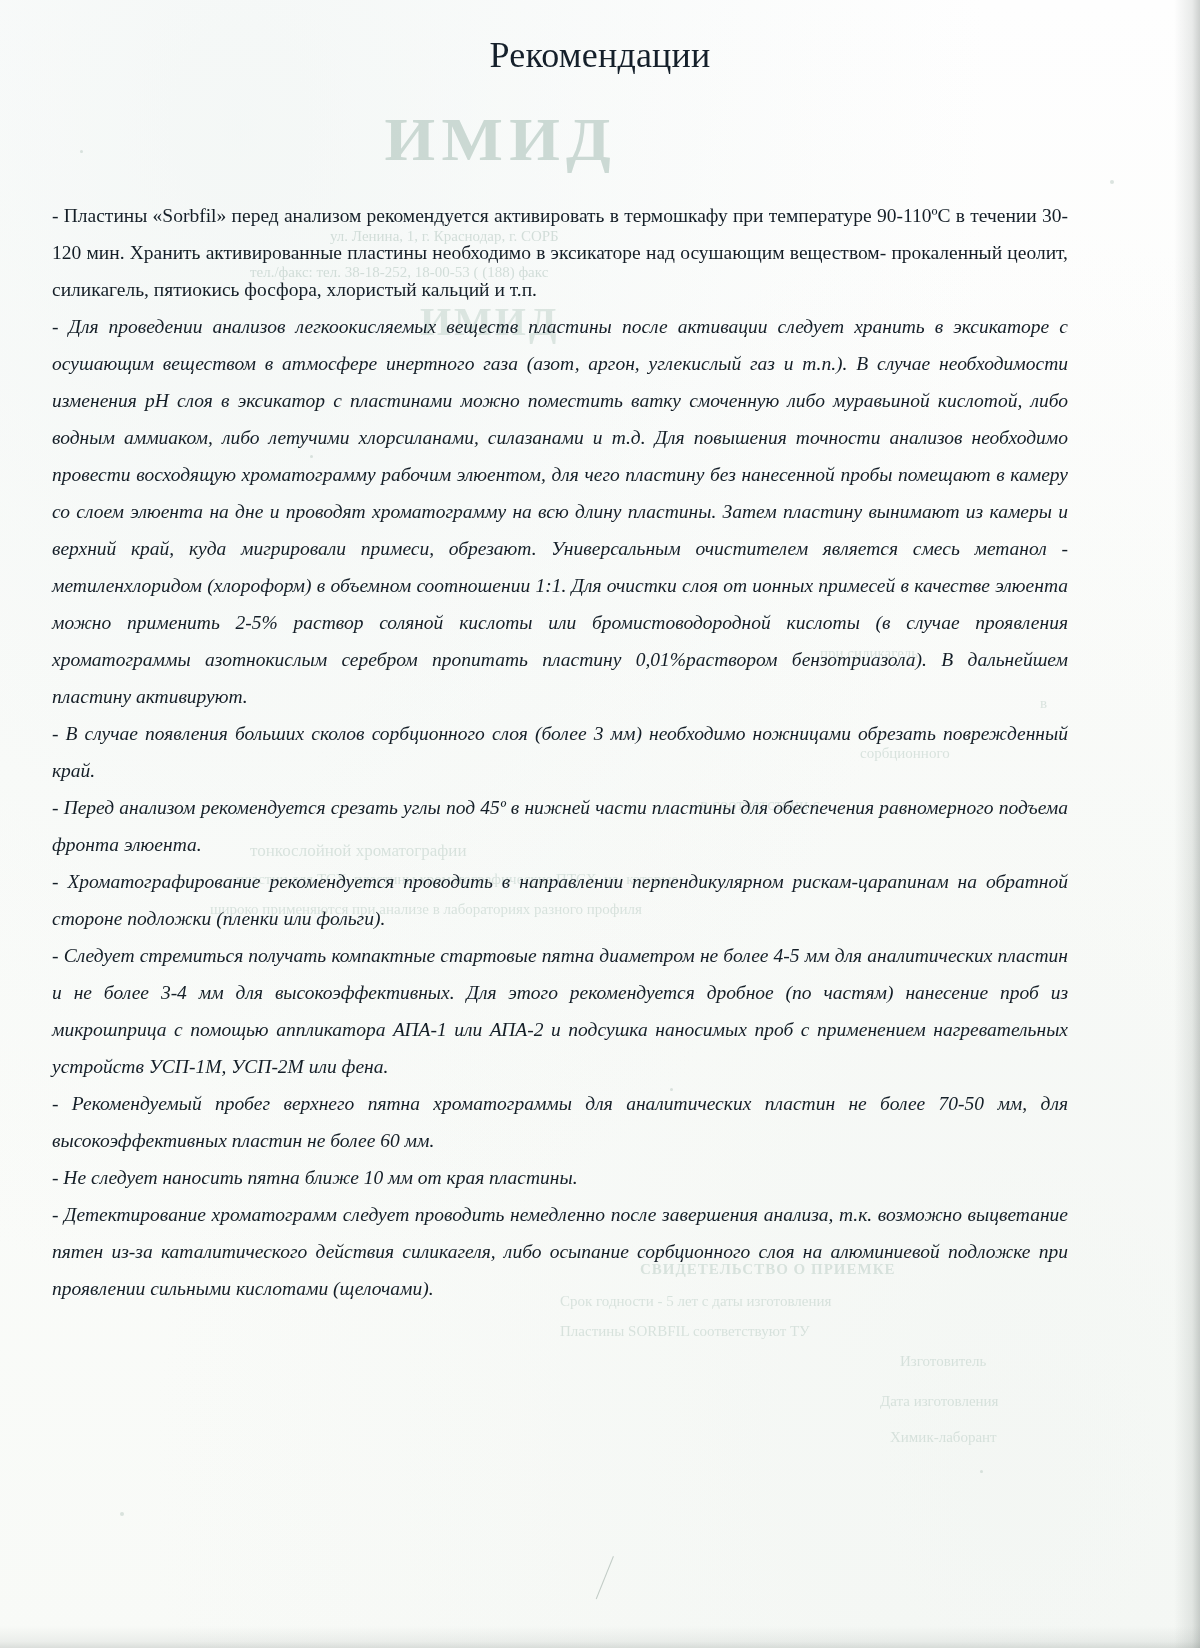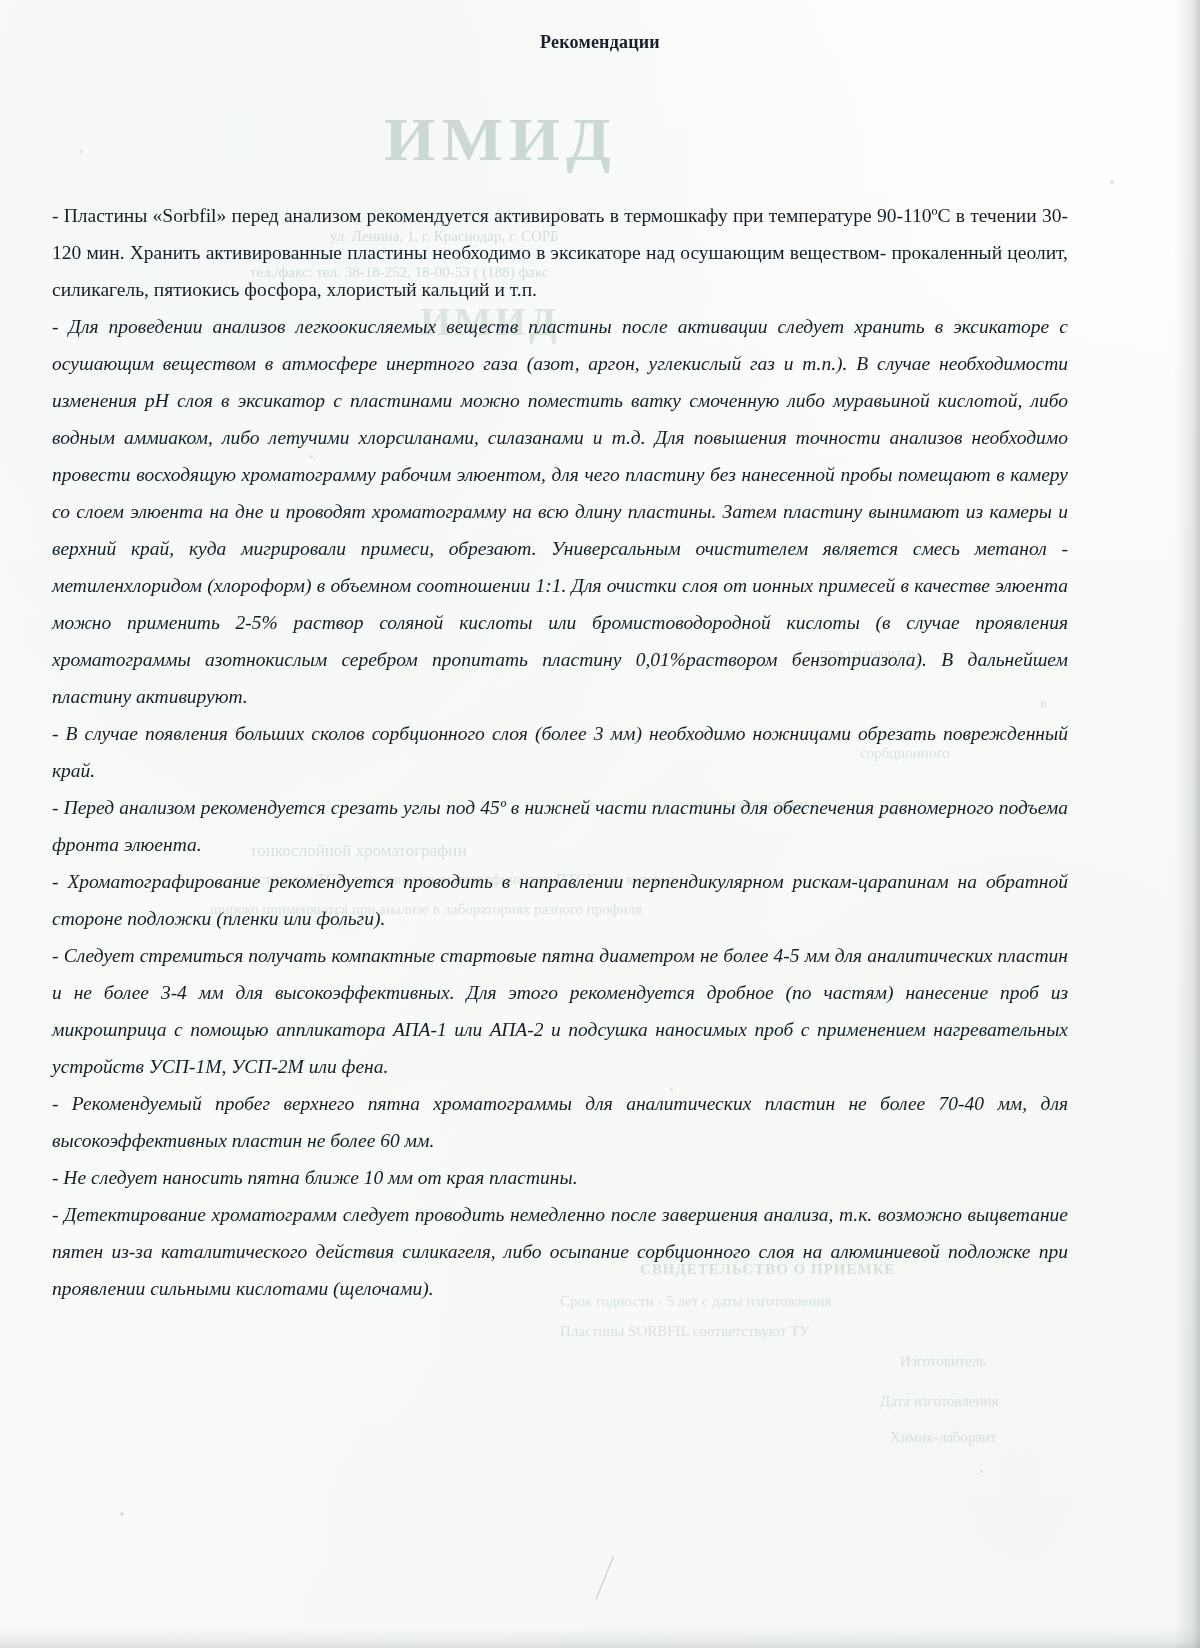--- a/index.html
+++ b/index.html
@@ -83,22 +83,22 @@
     inset: 0;
     padding: 0;
   }
 
   .title {
     position: absolute;
     left: 0;
     top: 30px;
     width: 1200px;
     text-align: center;
-    font-size: 18px;
-    font-weight: 700;
+    font-size: 36px;
+    font-weight: 400;
     line-height: 1.42;
     letter-spacing: 0.2px;
   }
   .title .sorbfil { font-style: italic; }
 
   .body-text {
     position: absolute;
     left: 52px;
     top: 196px;
     width: 1016px;
@@ -166,21 +166,21 @@
       <div>Рекомендации</div>
     </div>
 
     <div class="body-text">
       <p class="para">- Пластины  «Sorbfil» перед анализом рекомендуется активировать в термошкафу при температуре 90-110ºС в течении  30-120 мин. Хранить активированные пластины необходимо в эксикаторе над осушающим веществом- прокаленный цеолит, силикагель, пятиокись фосфора, хлористый кальций и т.п.</p>
       <p class="para">- Для проведении анализов легкоокисляемых веществ пластины после активации следует хранить в эксикаторе с осушающим веществом в атмосфере инертного газа (азот, аргон, углекислый газ и т.п.). В случае необходимости изменения рН слоя в эксикатор с пластинами можно поместить ватку смоченную либо муравьиной кислотой, либо водным аммиаком, либо летучими хлорсиланами, силазанами и т.д.  Для повышения точности анализов необходимо провести восходящую хроматограмму рабочим элюентом, для чего пластину без нанесенной пробы помещают в камеру со слоем элюента на дне и проводят хроматограмму на всю длину пластины. Затем пластину вынимают из камеры и верхний край, куда мигрировали примеси, обрезают. Универсальным очистителем является смесь метанол - метиленхлоридом (хлороформ) в объемном соотношении 1:1.  Для очистки слоя от ионных примесей в качестве элюента можно применить 2-5% раствор соляной кислоты или бромистоводородной кислоты (в случае проявления хроматограммы азотнокислым серебром пропитать пластину 0,01%раствором бензотриазола).  В дальнейшем пластину активируют.</p>
       <p class="para">- В случае появления больших сколов сорбционного слоя (более 3 мм) необходимо ножницами обрезать поврежденный край.</p>
       <p class="para">- Перед анализом рекомендуется срезать углы под 45º в нижней части пластины для обеспечения равномерного подъема фронта элюента.</p>
       <p class="para">- Хроматографирование рекомендуется проводить в направлении перпендикулярном рискам-царапинам на обратной стороне подложки (пленки или фольги).</p>
       <p class="para">- Следует стремиться получать компактные стартовые пятна диаметром не более 4-5 мм для аналитических пластин и не более 3-4 мм для высокоэффективных. Для этого рекомендуется дробное (по частям) нанесение проб из микрошприца с помощью аппликатора АПА-1 или АПА-2 и подсушка наносимых проб с применением нагревательных устройств УСП-1М, УСП-2М или фена.</p>
-      <p class="para">- Рекомендуемый пробег верхнего пятна хроматограммы для аналитических пластин не более 70-40 мм, для высокоэффективных пластин не более 60 мм.</p>
+      <p class="para">- Рекомендуемый пробег верхнего пятна хроматограммы для аналитических пластин не более 70-50 мм, для высокоэффективных пластин не более 60 мм.</p>
       <p class="para">- Не следует наносить пятна ближе 10 мм от края пластины.</p>
       <p class="para">- Детектирование хроматограмм следует проводить немедленно после завершения анализа, т.к. возможно выцветание пятен из-за каталитического действия силикагеля, либо осыпание сорбционного слоя на алюминиевой подложке при проявлении сильными кислотами (щелочами).</p>
     </div>
   </div>
 
   <div class="speck" style="left:80px; top:150px; width:3px; height:3px;"></div>
   <div class="speck" style="left:1110px; top:180px; width:4px; height:4px;"></div>
   <div class="speck" style="left:310px; top:455px; width:3px; height:3px;"></div>
   <div class="speck" style="left:670px; top:1088px; width:3px; height:3px;"></div>
   <div class="speck" style="left:120px; top:1512px; width:4px; height:4px;"></div>

